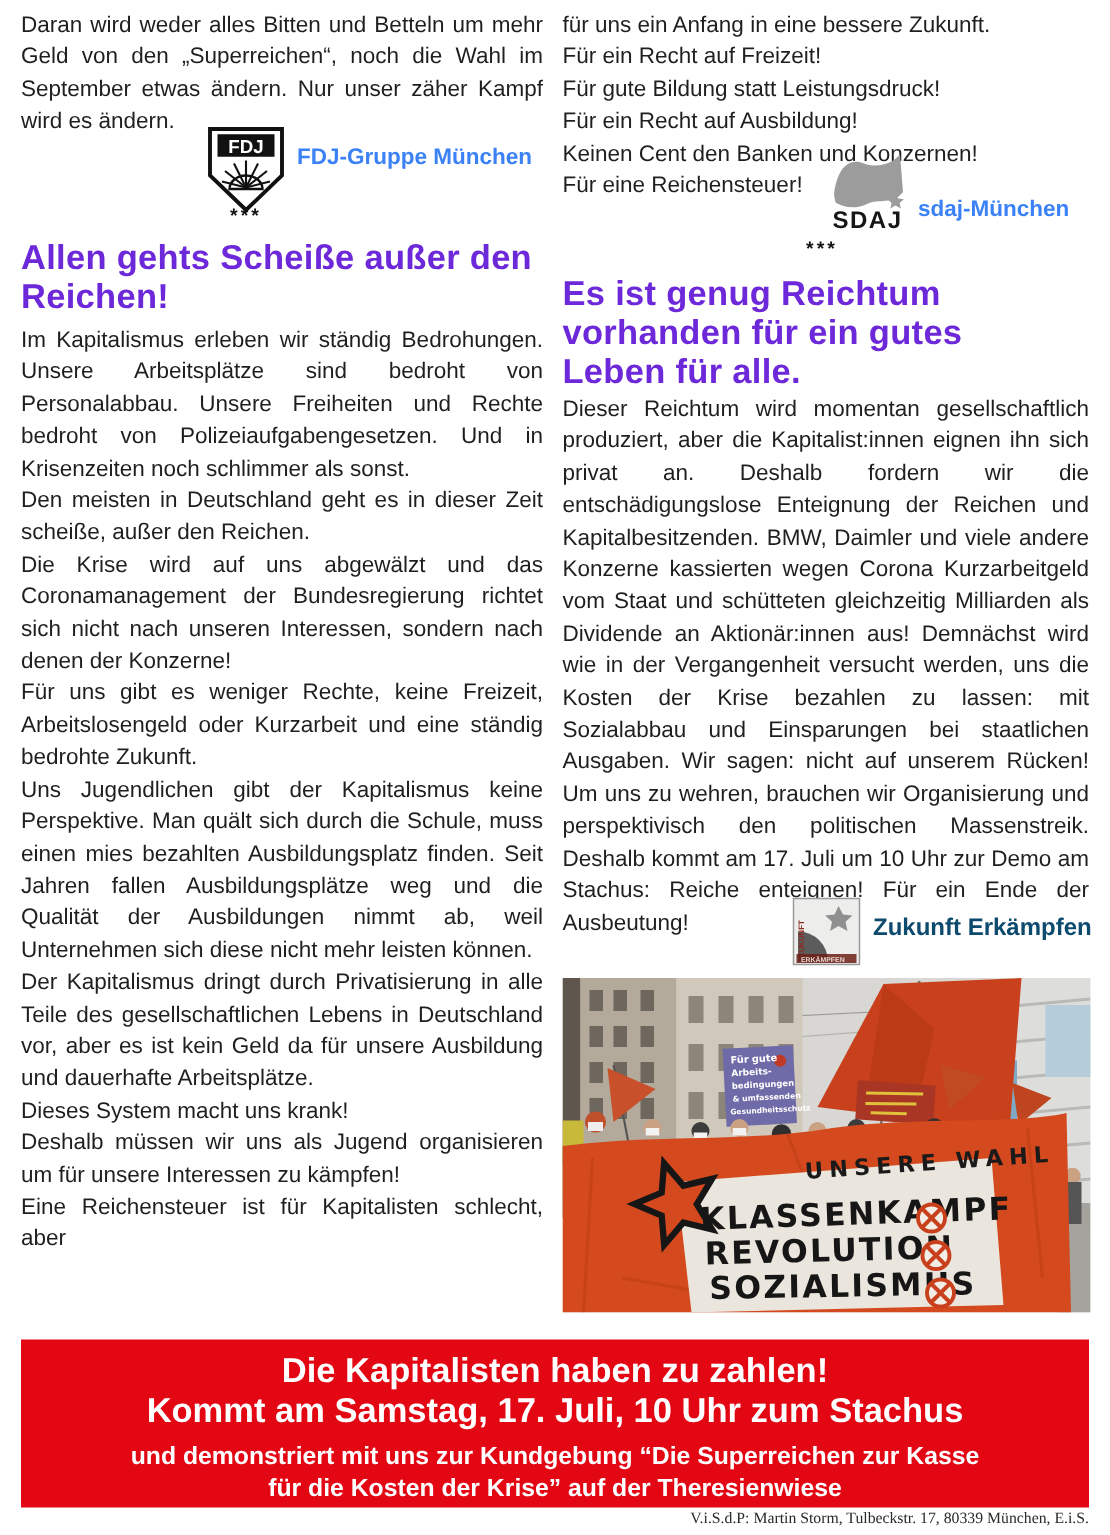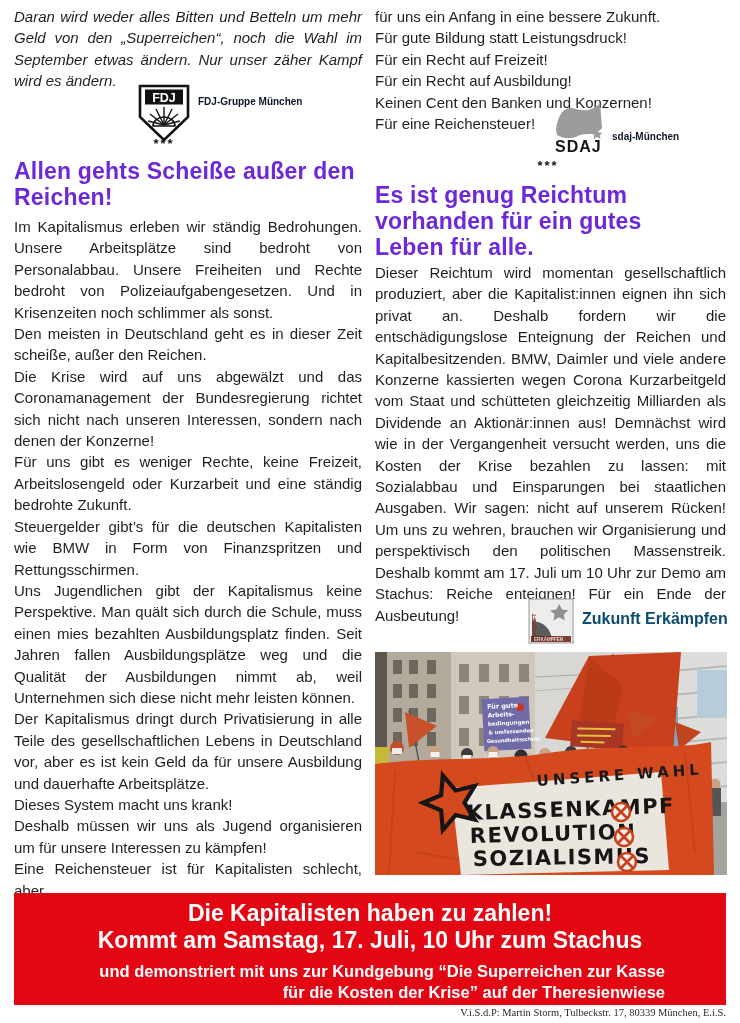--- a/index.html
+++ b/index.html
@@ -3,36 +3,36 @@
 <meta charset="utf-8">
 <style>
   html,body{margin:0;padding:0;background:#fff;}
   .page{position:relative;width:740px;height:1023px;background:#ffffff;overflow:hidden;
         font-family:"Liberation Sans","DejaVu Sans",sans-serif;color:#1c1c1c;}
   .abs{position:absolute;}
   .body-text{font-size:15px;line-height:21.4px;text-align:justify;color:#1f1f1f;}
   .body-text p{margin:0;}
   .plain-lines div{font-size:15px;line-height:21.4px;color:#1f1f1f;}
   .headline{font-weight:700;font-size:23px;line-height:26px;color:#6d28d9;letter-spacing:0.2px;}
-  .org-label{font-weight:700;font-size:10px;color:#0f172a;}
+  .org-label{font-weight:700;font-size:15px;color:#3b82f6;}
   .stars{font-size:13px;font-weight:700;letter-spacing:2px;color:#111;text-align:center;}
   .footer-banner{background:#e30613;color:#ffffff;text-align:center;}
   .footer-l1{font-weight:700;font-size:23px;line-height:27px;padding-top:7px;}
   .footer-l2{font-weight:700;font-size:23px;line-height:27px;}
-  .footer-l3{font-weight:700;font-size:16.5px;line-height:21px;width:590px;margin:7px auto 0 auto;text-align:right;}
+  .footer-l3{font-weight:700;font-size:16.5px;line-height:21px;width:590px;margin:7px auto 0 auto;}
   .imprint{font-family:"Liberation Serif","DejaVu Serif",serif;font-size:10.5px;color:#2a2a2a;text-align:right;}
   svg text{font-family:"Liberation Sans","DejaVu Sans",sans-serif;}
   .handwrite{font-family:"DejaVu Sans",sans-serif;font-weight:700;}
 </style>
 </head>
 <body>
 
 <div class="page">
 
-  <div class="abs body-text" style="left:14px;top:6px;width:348px;font-style:italic;">
+  <div class="abs body-text" style="left:14px;top:6px;width:348px;">
     <p>Daran wird weder alles Bitten und Betteln um mehr Geld von den „Superreichen“, noch die Wahl im September etwas ändern. Nur unser zäher Kampf wird es ändern.</p>
   </div>
 
   <div class="abs" style="left:138px;top:84px;width:52px;height:58px;">
     <svg width="52" height="58" viewBox="0 0 52 58">
       <path d="M2,2 H50 V33 L26,56 L2,33 Z" fill="#ffffff" stroke="#111" stroke-width="2.6"></path>
       <rect x="7" y="5.5" width="38" height="15" fill="#111"></rect>
       <text x="26" y="18" font-size="12.5" font-weight="bold" fill="#fff" text-anchor="middle">FDJ</text>
       <path d="M15,42 A11,9 0 0 1 37,42 Z" fill="#fff" stroke="#111" stroke-width="1.6"></path>
       <g stroke="#111" stroke-width="1.4">
@@ -49,32 +49,31 @@
   <div class="abs org-label" style="left:198px;top:96px;">FDJ-Gruppe München</div>
   <div class="abs stars" style="left:138px;top:136px;width:52px;">***</div>
 
   <div class="abs headline" style="left:14px;top:158px;width:348px;">Allen gehts Scheiße außer den Reichen!</div>
 
   <div class="abs body-text" style="left:14px;top:216px;width:348px;">
     <p>Im Kapitalismus erleben wir ständig Bedrohungen. Unsere Arbeitsplätze sind bedroht von Personalabbau. Unsere Freiheiten und Rechte bedroht von Polizeiaufgabengesetzen. Und in Krisenzeiten noch schlimmer als sonst.</p>
     <p>Den meisten in Deutschland geht es in dieser Zeit scheiße, außer den Reichen.</p>
     <p>Die Krise wird auf uns abgewälzt und das Coronamanagement der Bundesregierung richtet sich nicht nach unseren Interessen, sondern nach denen der Konzerne!</p>
     <p>Für uns gibt es weniger Rechte, keine Freizeit, Arbeitslosengeld oder Kurzarbeit und eine ständig bedrohte Zukunft.</p>
-    <p>Steuergelder gibt’s für die deutschen Kapitalisten wie BMW in Form von Finanzspritzen und Rettungsschirmen.</p>
     <p>Uns Jugendlichen gibt der Kapitalismus keine Perspektive. Man quält sich durch die Schule, muss einen mies bezahlten Ausbildungsplatz finden. Seit Jahren fallen Ausbildungsplätze weg und die Qualität der Ausbildungen nimmt ab, weil Unternehmen sich diese nicht mehr leisten können.</p>
     <p>Der Kapitalismus dringt durch Privatisierung in alle Teile des gesellschaftlichen Lebens in Deutschland vor, aber es ist kein Geld da für unsere Ausbildung und dauerhafte Arbeitsplätze.</p>
     <p>Dieses System macht uns krank!</p>
     <p>Deshalb müssen wir uns als Jugend organisieren um für unsere Interessen zu kämpfen!</p>
     <p>Eine Reichensteuer ist für Kapitalisten schlecht, aber</p>
   </div>
 
   <div class="abs plain-lines" style="left:375px;top:6px;width:351px;">
     <div>für uns ein Anfang in eine bessere Zukunft.</div>
+    <div>Für ein Recht auf Freizeit!</div>
     <div>Für gute Bildung statt Leistungsdruck!</div>
-    <div>Für ein Recht auf Freizeit!</div>
     <div>Für ein Recht auf Ausbildung!</div>
     <div>Keinen Cent den Banken und Konzernen!</div>
     <div>Für eine Reichensteuer!</div>
   </div>
 
   <div class="abs" style="left:550px;top:100px;width:56px;height:56px;">
     <svg width="56" height="56" viewBox="0 0 56 56">
       <path d="M6,30 C8,12 16,5 26,9 C34,12 44,10 50,3 L52,28 C45,37 36,32 28,36 C20,40 12,38 7,35 Z" fill="#9c9c9c"></path>
       <path d="M47,29 l1.8,3.4 3.8,0.4 -2.8,2.5 0.8,3.7 -3.6-2 -3.4,2 0.8,-3.7 -2.8,-2.5 3.8,-0.4 Z" fill="#9c9c9c"></path>
       <text x="5" y="52" font-size="16" font-weight="900" letter-spacing="1" fill="#161616">SDAJ</text>

